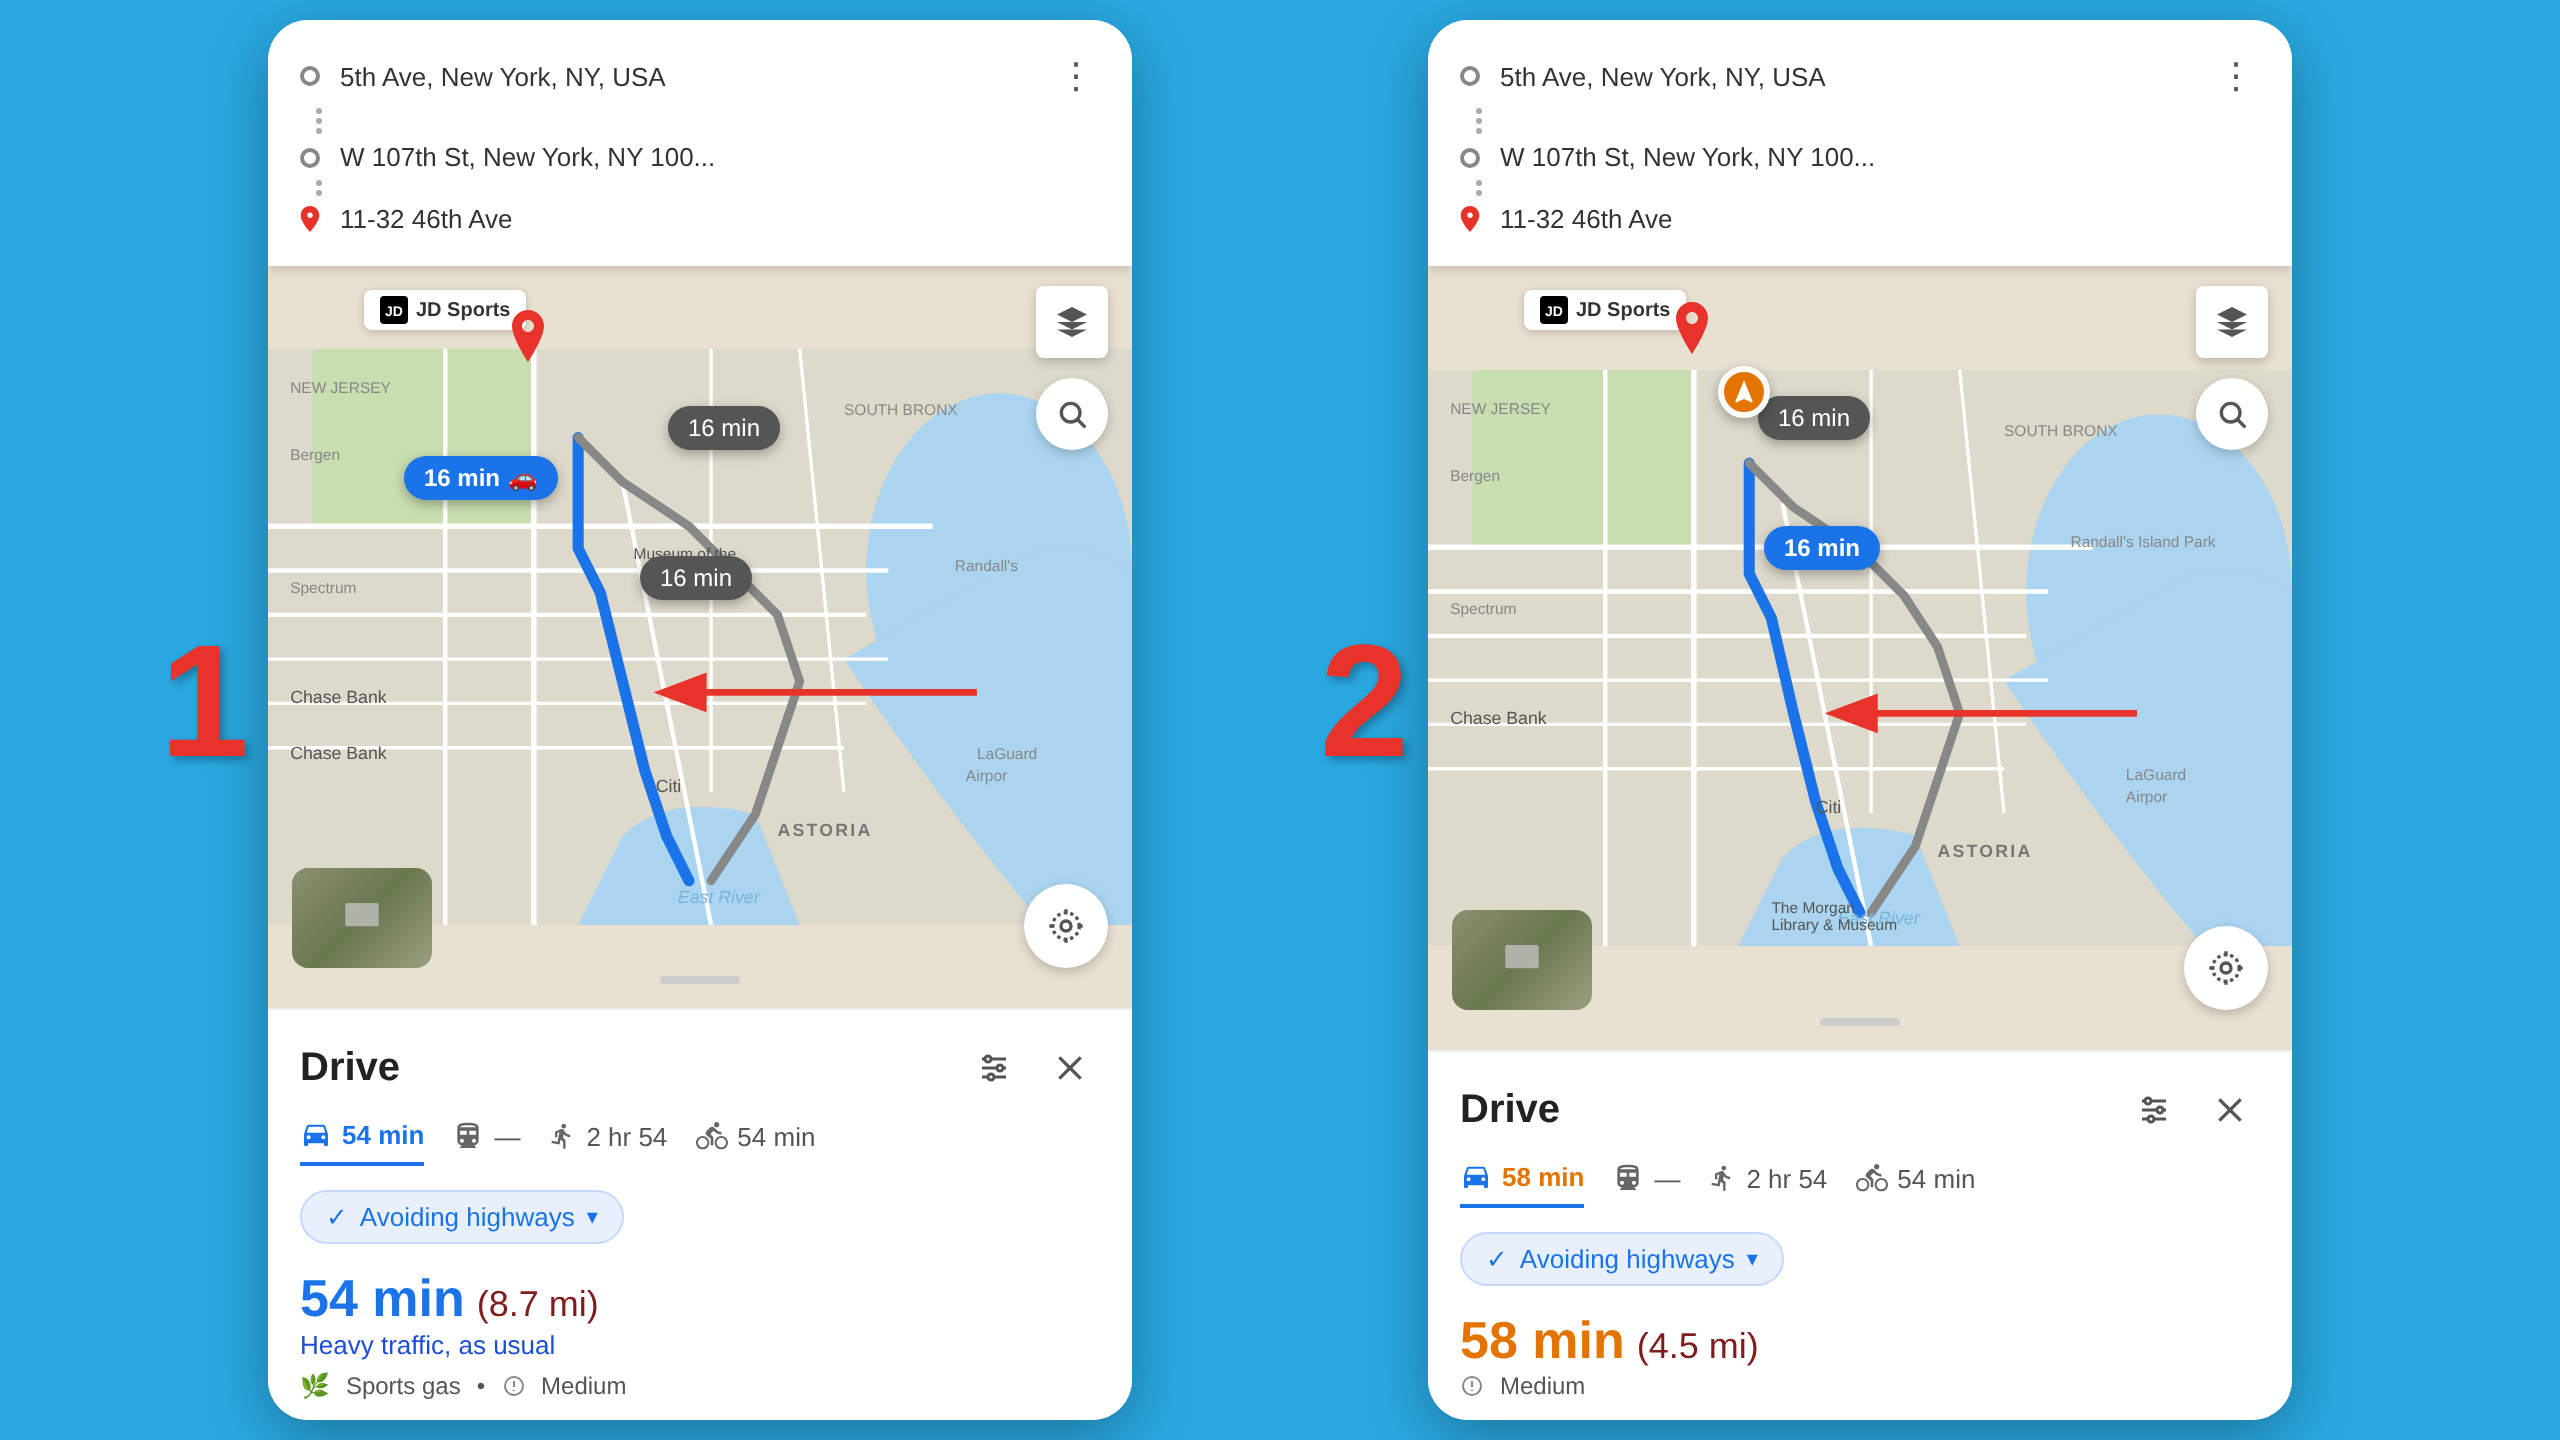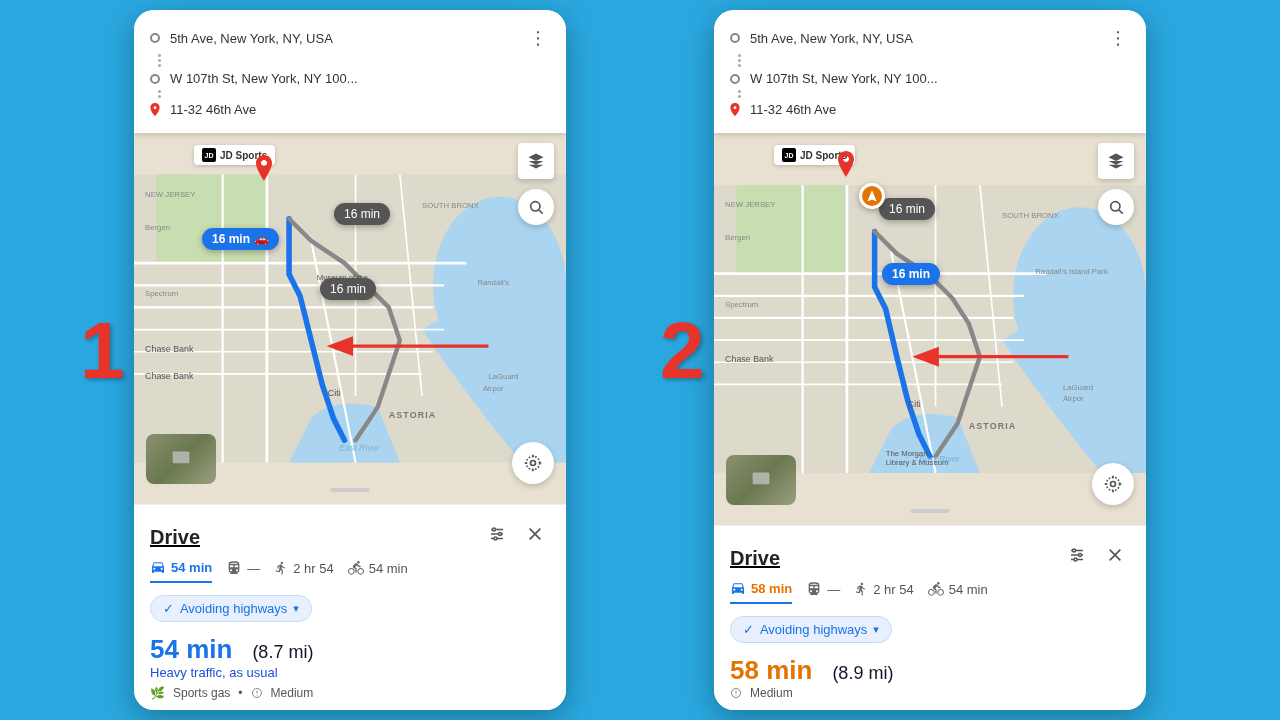--- a/index.html
+++ b/index.html
@@ -178,21 +178,21 @@
       z-index: 4;
       box-shadow: 0 2px 6px rgba(0,0,0,0.3);
     }
     .route-chip.alt {
       background: #555;
       font-weight: 500;
     }
     .jd-label {
       position: absolute;
       top: 12px;
-      left: 60px;
+      left: 48px;
       background: #fff;
       border-radius: 4px;
       padding: 3px 8px;
       font-size: 10px;
       font-weight: 600;
       color: #333;
       display: flex;
       align-items: center;
       gap: 4px;
       box-shadow: 0 1px 4px rgba(0,0,0,0.2);
@@ -218,23 +218,22 @@
     }
     
     .bottom-panel {
       background: #fff;
       padding: 14px 16px 0;
       border-top: 1px solid #eee;
     }
     .drive-header {
       display: flex;
       justify-content: space-between;
-      align-items: flex-end;
+      align-items: center;
       margin-bottom: 10px;
-      text-decoration: underline;
     }
     .drive-title {
       font-size: 20px;
       font-weight: 600;
       color: #222;
     }
     .drive-header-btns {
       display: flex;
       gap: 8px;
     }
@@ -299,22 +298,22 @@
       font-size: 26px;
       font-weight: 700;
       margin-bottom: 4px;
     }
     .result-time.blue { color: #1a73e8; }
     .result-time.orange { color: #e37400; }
     .result-distance {
       display: inline;
       font-size: 18px;
       font-weight: 400;
-      color: #0f172a;
-      margin-left: 20px;
+      color: #7f1d1d;
+      margin-left: 6px;
     }
     .traffic-info {
       font-size: 13px;
       color: #1d4ed8;
       margin-bottom: 6px;
     }
     .extra-info {
       display: flex;
       gap: 8px;
       font-size: 12px;
@@ -763,21 +762,21 @@
           </div>
         </div>
 
         <div class="avoiding-tag">
           <span class="avoiding-check">✓</span>
           <span>Avoiding highways</span>
           <span class="avoiding-chevron">▾</span>
         </div>
 
         <div>
-          <span class="result-time orange">58 min</span><span class="result-distance">(8.9 mi)</span>
+          <span class="result-time orange">58 min</span><span class="result-distance">(4.5 mi)</span>
         </div>
         <div class="extra-info">
           <svg width="12" height="12" viewBox="0 0 24 24" fill="none" stroke="#888" stroke-width="2">
               <circle cx="12" cy="12" r="9"></circle>
               <line x1="12" y1="7" x2="12" y2="13"></line>
               <line x1="12" y1="16" x2="12" y2="17" stroke-width="2.5"></line>
             </svg>
           <span>Medium</span>
         </div>
       </div>

